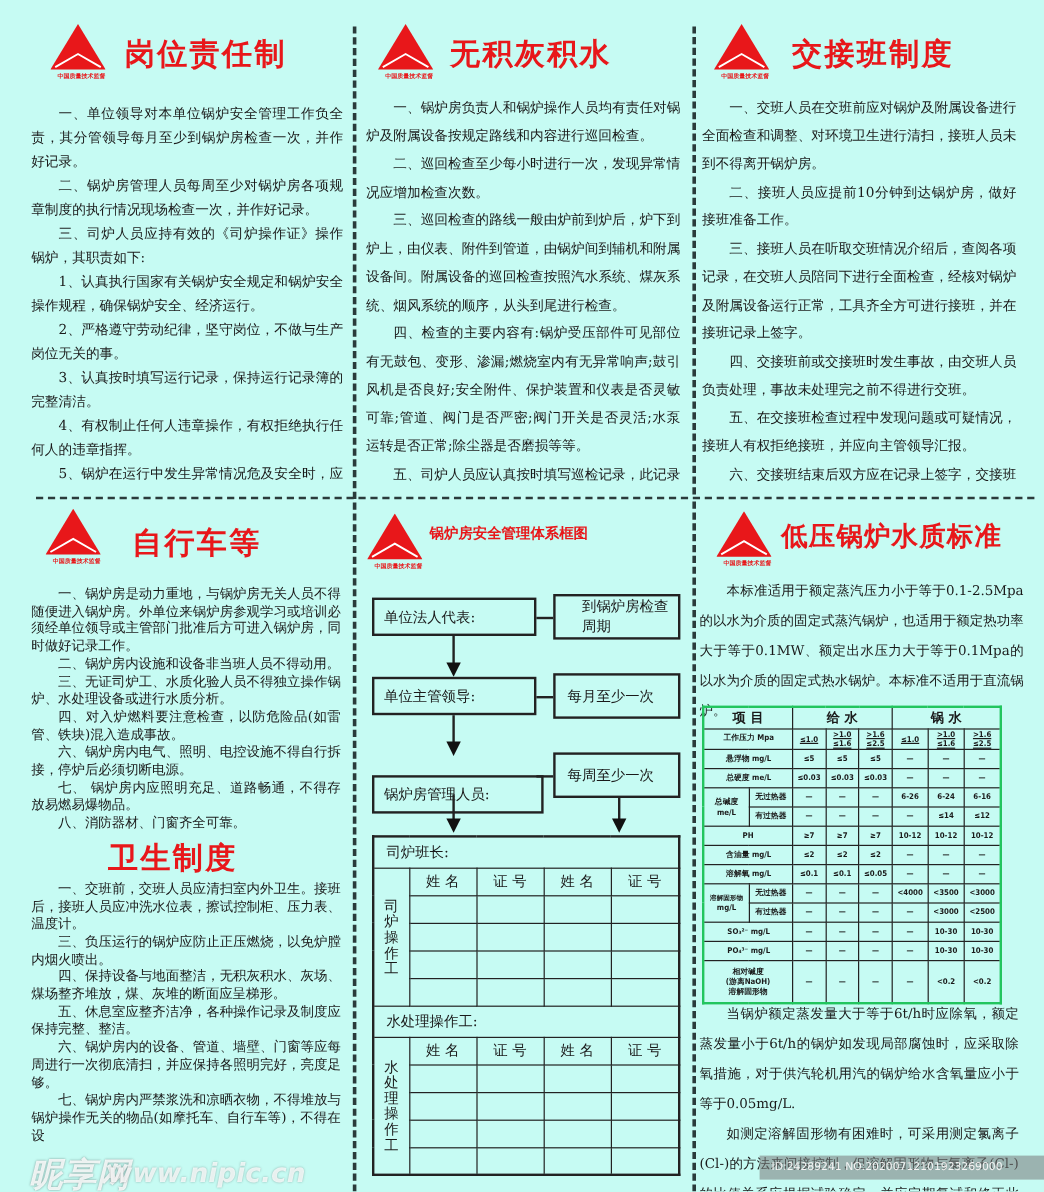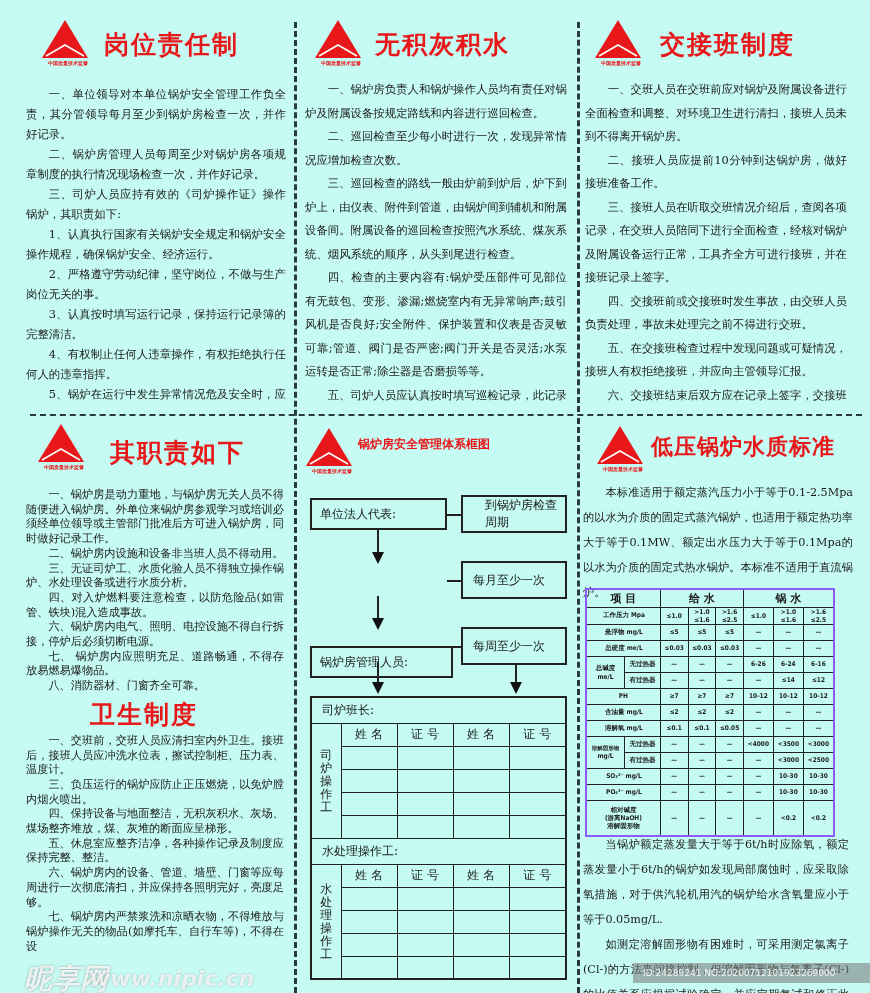--- a/index.html
+++ b/index.html
@@ -54,28 +54,28 @@
   table.staff {
     position: absolute; border-collapse: collapse; border: 2px solid #222;
     font-size: 12px;
   }
   table.staff td { border: 1.5px solid #222; text-align: center; height: 23px; }
   table.staff td.sect { text-align: left; padding-left: 10px; height: 26px; }
   table.staff td.vert { width: 30px; line-height: 13px; font-size: 12px; padding-top: 2px; }
 
   
   table.wq {
-    position: absolute; border-collapse: collapse; border: 2px solid #8b5cf6;
+    position: absolute; border-collapse: collapse; border: 2px solid #22c55e;
     font-size: 6.5px; font-weight: bold; color: #1a1a1a;
     font-family: "DejaVu Sans Condensed", "DejaVu Sans", sans-serif;
   }
   table.wq td { border: 1.3px solid #222; text-align: center; height: 16px; padding: 0 1px; }
   table.wq td.hdr { font-size: 11px; font-family: "DejaVu Serif", serif; height: 18px; }
   table.wq td.lbl { text-align: center; padding-left: 2px; }
-  .stack { display: inline-block; line-height: 6.5px; }
+  .stack { display: inline-block; line-height: 6.5px; text-decoration: underline; }
 
   .wm-logo {
     position: absolute; left: 24px; top: 960px; font-size: 28px; font-weight: bold;
     color: rgba(255,255,255,0.85); font-style: italic;
     font-family: "DejaVu Sans", sans-serif;
     text-shadow: 0 0 2px rgba(0,0,0,0.4);
   }
   .wm-url {
     position: absolute; left: 90px; top: 966px; font-size: 22px; font-weight: bold;
     font-style: italic; color: rgba(255,255,255,0.8);
@@ -163,21 +163,21 @@
 
 <section class="panel p4" style="left:26px; top:424px; width:258px; height:569px;">
   <div class="head">
     <div class="logo" style="left:12px;">
       <svg width="46" height="40" viewBox="0 0 46 40">
         <polygon points="23,0 46,38 0,38" fill="#e8171a"></polygon>
         <polyline points="4,36 23,25 42,36" fill="none" stroke="#fff" stroke-width="1.6"></polyline>
       </svg>
       <span class="cap">中国质量技术监督</span>
     </div>
-    <h1 class="title" style="left:84px; top:12px;">其职责如下</h1>
+    <h1 class="title" style="left:84px; top:12px;">自行车等</h1>
   </div>
   <div class="body" style="padding-top:12px;">
     <p class="para">一、锅炉房是动力重地，与锅炉房无关人员不得随便进入锅炉房。外单位来锅炉房参观学习或培训必须经单位领导或主管部门批准后方可进入锅炉房，同时做好记录工作。</p>
     <p class="para">二、锅炉房内设施和设备非当班人员不得动用。</p>
     <p class="para">三、无证司炉工、水质化验人员不得独立操作锅炉、水处理设备或进行水质分析。</p>
     <p class="para">四、对入炉燃料要注意检查，以防危险品(如雷管、铁块)混入造成事故。</p>
     <p class="para">六、锅炉房内电气、照明、电控设施不得自行拆接，停炉后必须切断电源。</p>
     <p class="para">七、    锅炉房内应照明充足、道路畅通，不得存放易燃易爆物品。</p>
     <p class="para">八、消防器材、门窗齐全可靠。</p>
     <h2 class="title" style="position:relative; top:0; left:64px; height:34px; line-height:34px; margin:4px 0 2px;">卫生制度</h2>
@@ -205,20 +205,23 @@
   <div class="fbox" style="left:10px; top:78px; width:137px; height:32px;">
       <span>单位法人代表:</span>
     </div>
   <div class="fline" style="left:147px; top:94px; width:15px; height:2px;"></div>
   <div class="fbox" style="left:161px; top:75px; width:106px; height:38px; padding-left:22px;">
       <span>到锅炉房检查周期</span>
     </div>
   <div class="fline" style="left:77px; top:110px; width:2px; height:24px;"></div>
   <div class="arrow" style="left:72px; top:132px;"></div>
 
+  <div class="fbox" style="left:10px; top:144px; width:137px; height:32px;">
+      <span>单位主管领导:</span>
+    </div>
   <div class="fline" style="left:147px; top:160px; width:15px; height:2px;"></div>
   <div class="fbox" style="left:161px; top:141px; width:106px; height:38px; padding-left:10px;">
       <span>每月至少一次</span>
     </div>
   <div class="fline" style="left:77px; top:176px; width:2px; height:24px;"></div>
   <div class="arrow" style="left:72px; top:198px;"></div>
 
   <div class="fbox" style="left:10px; top:226px; width:143px; height:32px;">
       <span>锅炉房管理人员:</span>
     </div>

